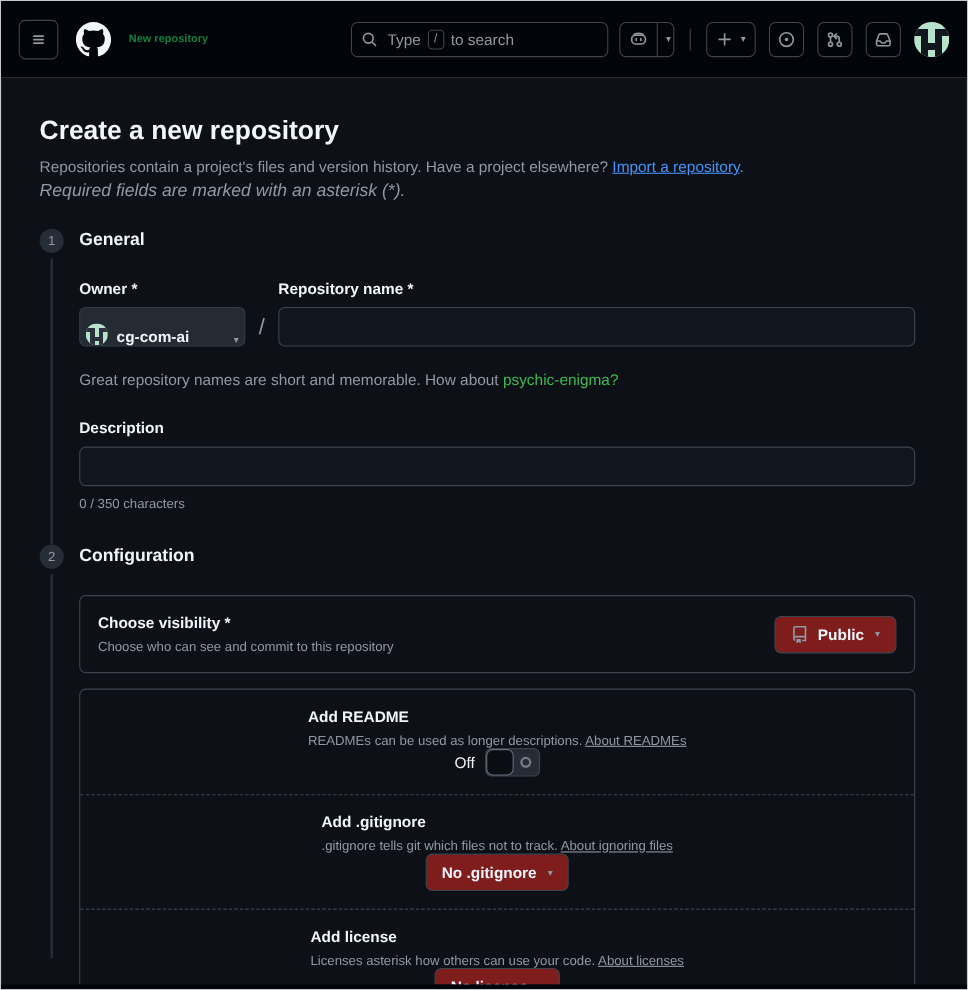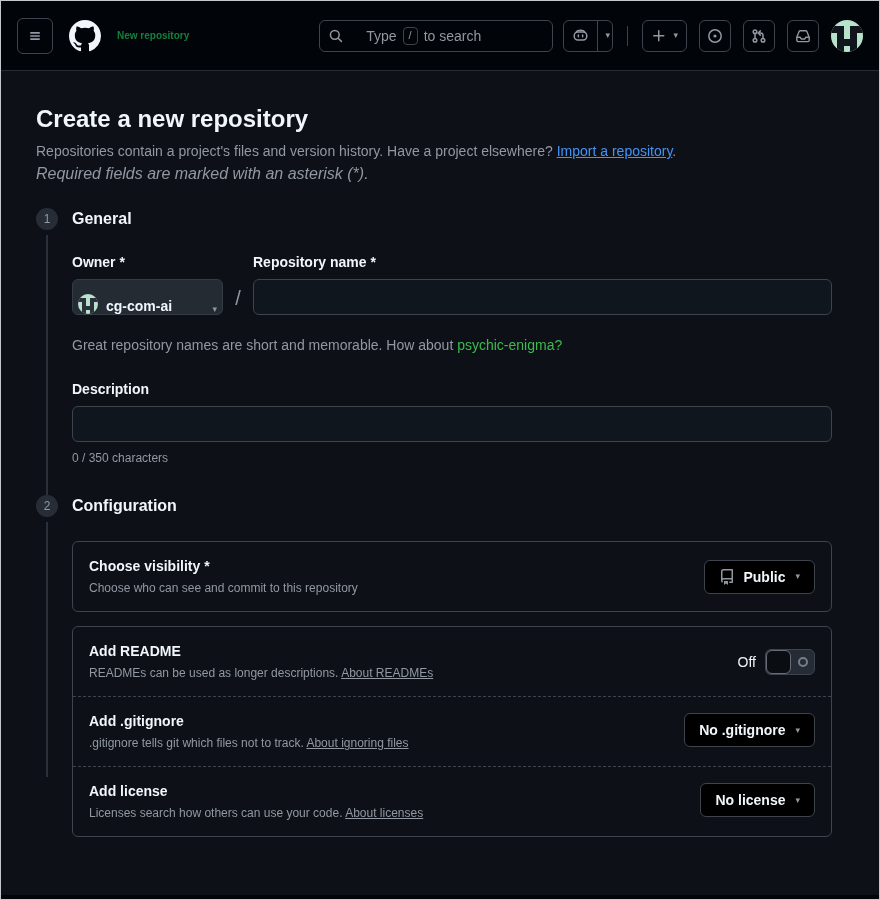--- a/index.html
+++ b/index.html
@@ -21,21 +21,21 @@
     align-items: center; justify-content: center; cursor: pointer; flex-shrink: 0;
   }
   .icon-btn.sm { width: 32px; height: 32px; }
   .gh-logo { margin-left: 16px; color: #f0f6fc; display: flex; align-items: center; }
   .app-title { color: #15803d; font-size: 10px; font-weight: 700; margin-left: 16px; white-space: nowrap; }
   .search-box {
     margin-left: 130px; width: 258px; height: 32px; border: 1px solid #3d444d;
     border-radius: 6px; background: #010409; display: flex; align-items: center;
     padding: 0 8px; gap: 8px; color: #9198a1; cursor: text;
   }
-  .search-box .stext { font-size: 14px; display: flex; align-items: center; gap: 6px; white-space: nowrap; margin-left: 14px; }
+  .search-box .stext { font-size: 14px; display: flex; align-items: center; gap: 6px; white-space: nowrap; }
   .kbd {
     border: 1px solid #3d444d; border-radius: 4px; padding: 0px 5px 1px 5px;
     font-size: 11px; line-height: 15px; color: #9198a1;
   }
   .split-btn {
     margin-left: 10px; height: 32px; border: 1px solid #3d444d; border-radius: 6px;
     display: flex; align-items: stretch; color: #9198a1; overflow: hidden; cursor: pointer;
   }
   .split-btn .seg { display: flex; align-items: center; justify-content: center; padding: 0 8px; }
   .split-btn .seg + .seg { border-left: 1px solid #3d444d; }
@@ -91,28 +91,28 @@
   .suggestion .sugg-name { color: #3fb950; font-weight: 400; }
   .desc-block { margin-top: 28px; }
   .char-count { margin-top: 9px; color: #9198a1; font-size: 12px; }
 
   .cfg-box {
     border: 1px solid #3d444d; border-radius: 6px; padding: 16px;
     display: flex; justify-content: space-between; align-items: center;
   }
   .cfg-group { border: 1px solid #3d444d; border-radius: 6px; margin-top: 14px; }
   .cfg-row {
-    padding: 16px; display: flex; justify-content: space-between; 
+    padding: 16px; display: flex; justify-content: space-between; align-items: center; flex-direction: column;
   }
   .cfg-row + .cfg-row { border-top: 1px dashed #3d444d; }
   .row-title { color: #f0f6fc; font-size: 14px; font-weight: 700; margin-bottom: 7px; }
   .row-desc { color: #9198a1; font-size: 12px; }
   .row-desc a { color: #9198a1; text-decoration: underline; cursor: pointer; }
   .gh-btn {
-    height: 34px; background: #000000; border: 1px solid #3d444d; border-radius: 6px;
+    height: 34px; background: #7f1d1d; border: 1px solid #3d444d; border-radius: 6px;
     color: #f0f6fc; font-size: 14px; font-weight: 700; font-family: inherit;
     display: flex; align-items: center; gap: 8px; padding: 0 14px; cursor: pointer; flex-shrink: 0;
   }
   .gh-btn .caret { margin-left: 2px; }
 
   .toggle-wrap { display: flex; align-items: center; gap: 9px; flex-shrink: 0; }
   .toggle-status { color: #f0f6fc; font-size: 14px; }
   .toggle {
     width: 50px; height: 26px; border: 1px solid #3d444d; border-radius: 6px;
     background: #262c36; display: flex; cursor: pointer; padding: 0;
@@ -323,21 +323,21 @@
             </div>
             <button class="gh-btn">
               <span>No .gitignore</span>
               <span class="caret">▾</span>
             </button>
           </div>
 
           <div class="cfg-row">
             <div>
               <div class="row-title">Add license</div>
-              <div class="row-desc"><span>Licenses search how others can use your code. </span><a>About licenses</a></div>
+              <div class="row-desc"><span>Licenses asterisk how others can use your code. </span><a>About licenses</a></div>
             </div>
             <button class="gh-btn">
               <span>No license</span>
               <span class="caret">▾</span>
             </button>
           </div>
         </div>
 
       </div>
     </section>

